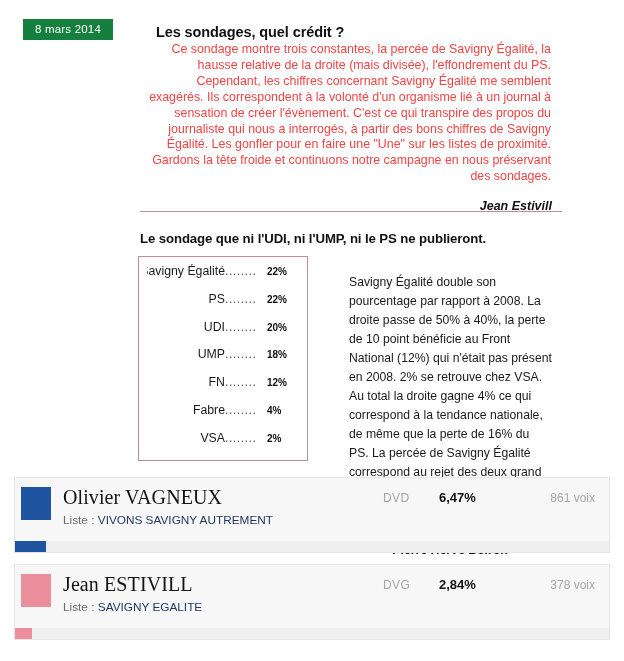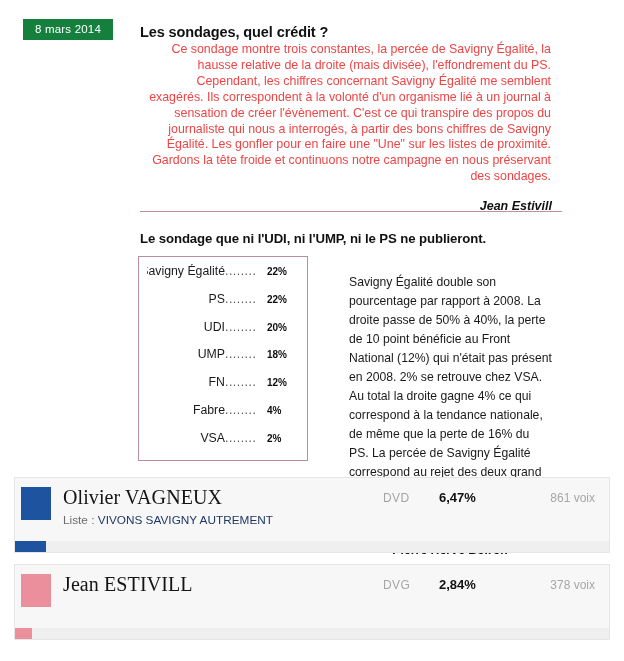--- a/index.html
+++ b/index.html
@@ -27,21 +27,21 @@
     letter-spacing:.2px;
   }
 
   #article-body{
     position:absolute;left:140px;top:24px;width:412px;
   }
   #article-title{
     font-size:14.5px;
     font-weight:bold;
     color:#111;
-    margin:0 0 2px 0;
+    margin:0 0 2px 16px;
     letter-spacing:-.1px;
   }
   #article-text{
     font-size:12.4px;
     line-height:15.9px;
     color:#ef4444;
     margin:1px;
     text-align:right;
   }
   #article-signature{
@@ -247,20 +247,24 @@
     <div class="cand-pct">6,47%</div>
     <div class="cand-votes">861 voix</div>
     <div class="cand-bar-track">
       <div class="cand-bar-fill" style="width:5.2%;background:#1d539f"></div>
     </div>
   </div>
 
   <div class="cand-card">
     <div class="cand-swatch" style="background:#eb8f9d"></div>
     <div class="cand-name">Jean ESTIVILL</div>
+    <div class="cand-list">
+      <span class="lbl">Liste :</span>
+      <span class="val">SAVIGNY EGALITE</span>
+    </div>
     <div class="cand-tag">DVG</div>
     <div class="cand-pct">2,84%</div>
     <div class="cand-votes">378 voix</div>
     <div class="cand-bar-track">
       <div class="cand-bar-fill" style="width:2.9%;background:#eb8f9d"></div>
     </div>
   </div>
 
 </div>
 

